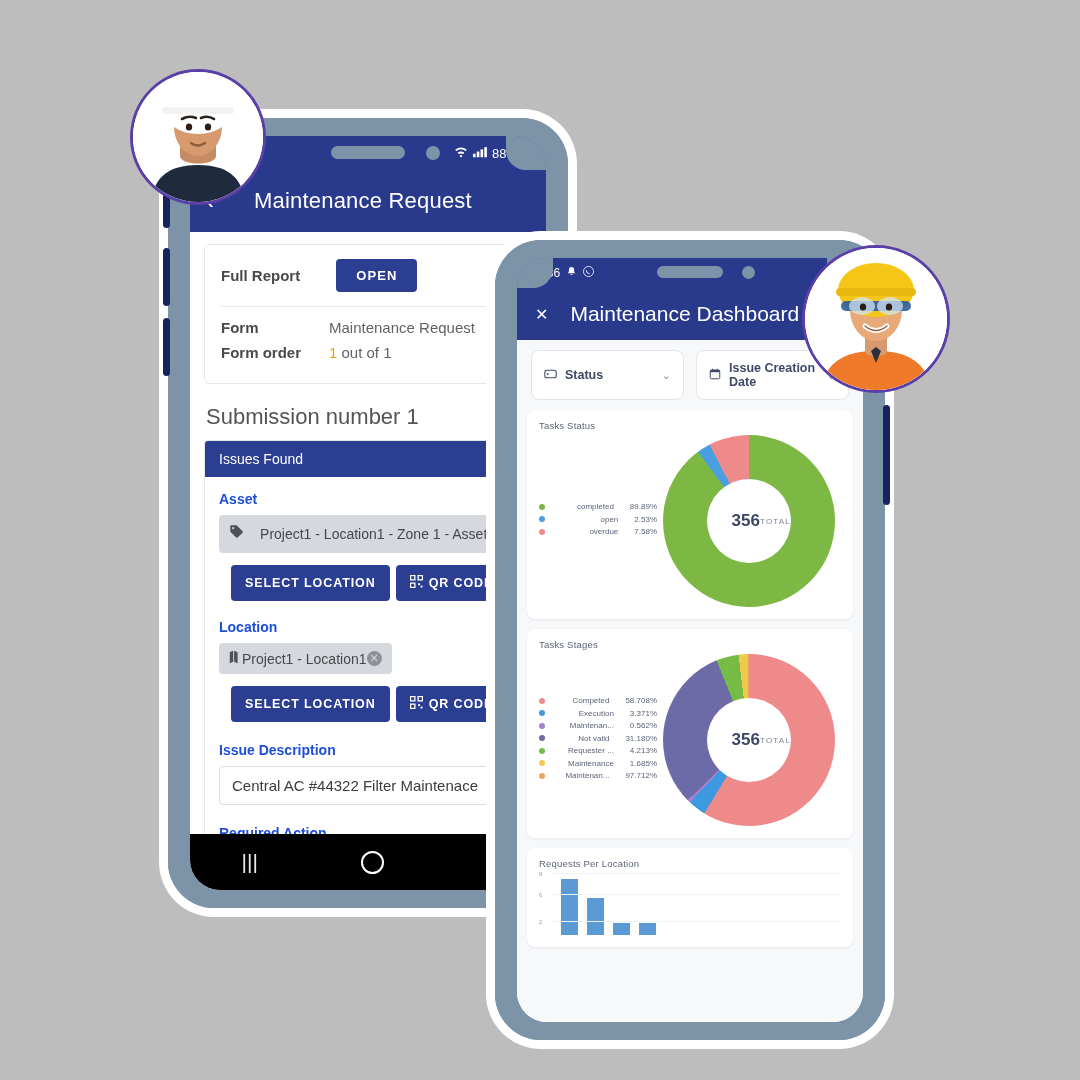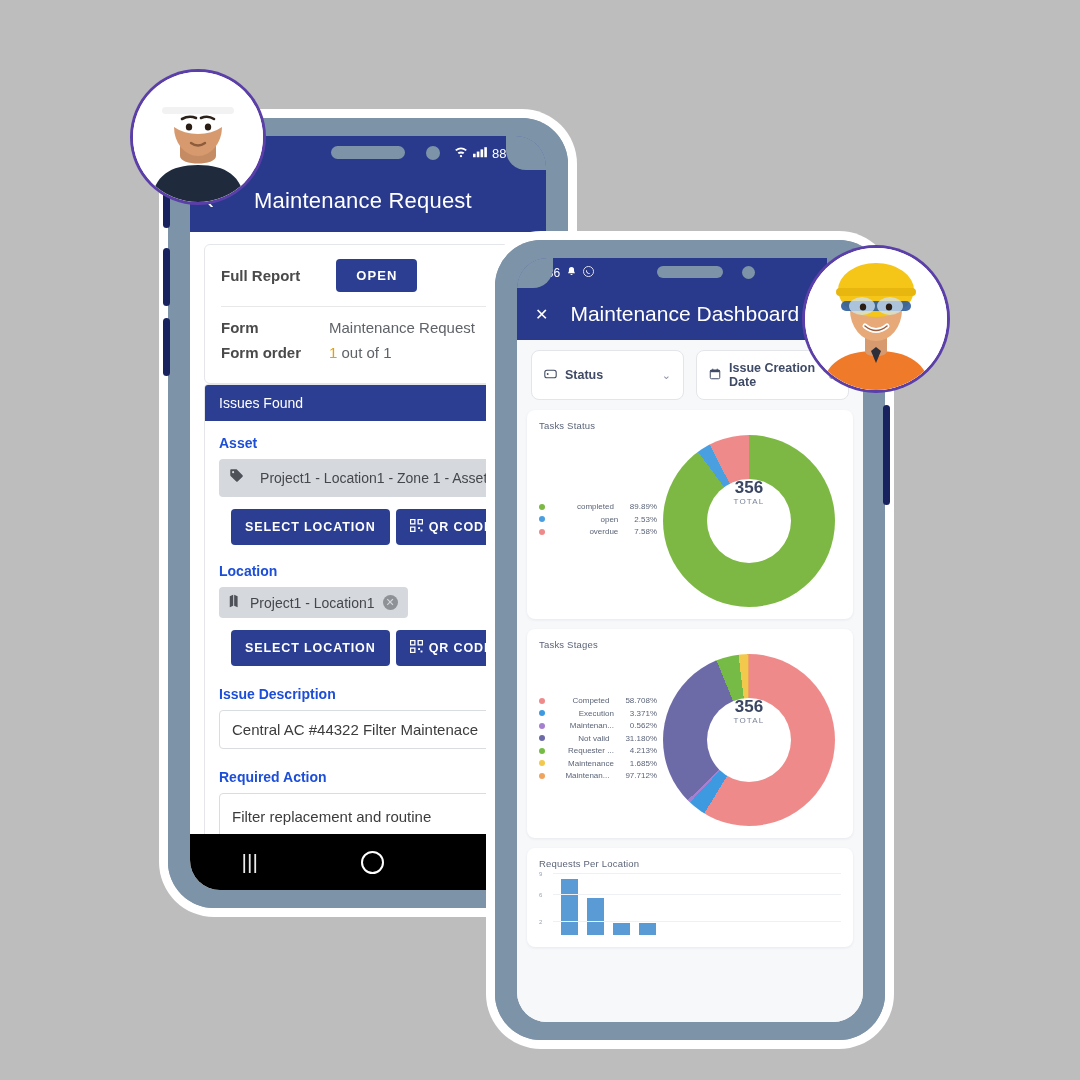--- a/index.html
+++ b/index.html
@@ -52,21 +52,21 @@
   #subtitle{font-size:22px;color:#545454;padding:20px 16px 10px;}
 
   .section{margin:0 14px;border:1px solid #e4e6ea;border-radius:4px;overflow:hidden;}
   .section-head{background:#2c3e92;color:#fff;font-size:14px;padding:10px 14px;}
   .section-body{padding:12px 14px 16px;background:#fff;}
   .fieldlabel{font-size:14px;font-weight:700;color:#1d4ed8;margin:22px 0 8px;}
   .chipwide{background:#d5d9de;border-radius:4px;padding:9px 10px;display:flex;align-items:center;
             gap:8px;font-size:14px;color:#45474b;line-height:1.45;}
   .chipwide .txt{flex:1;text-align:center;}
   .chipsmall{background:#d5d9de;border-radius:4px;padding:7px 10px;display:inline-flex;align-items:center;
-             gap:8px;font-size:14px;color:#45474b;}
+             font-size:14px;color:#45474b;}
   .btnrow{display:flex;gap:6px;margin-top:12px;padding-left:12px;}
   .btn-nav{background:#2c3e92;color:#fff;font-size:12.5px;font-weight:700;letter-spacing:.9px;
            padding:10px 14px;border-radius:4px;white-space:nowrap;display:flex;align-items:center;gap:6px;}
   .inputbox{border:1px solid #d9dce0;border-radius:4px;padding:10px 12px;font-size:15px;color:#3c3c3c;
             background:#fff;white-space:nowrap;}
   .inputbox.multi{white-space:normal;line-height:1.7;}
   .xbadge{width:15px;height:15px;border-radius:50%;background:#8e9196;color:#d5d9de;font-size:11px;
           display:flex;align-items:center;justify-content:center;}
 
   #p1-nav{position:absolute;left:0;right:0;bottom:0;height:56px;background:#000;color:#fff;
@@ -95,21 +95,21 @@
   .panel-title{font-size:9.5px;color:#5b6478;letter-spacing:.2px;margin-bottom:4px;}
   .chartwrap{display:flex;align-items:center;}
   .legend{width:118px;font-size:8px;color:#5b6478;}
   .legend .li{display:flex;align-items:center;margin-bottom:3.5px;}
   .legend .sw{width:6px;height:6px;border-radius:50%;margin-right:5px;flex:0 0 auto;}
   .legend .nm{flex:1;white-space:nowrap;overflow:hidden;text-overflow:ellipsis;text-align:right;}
   .legend .pc{margin-left:16px;white-space:nowrap;}
   .donutbox{position:relative;flex:1;display:flex;align-items:center;justify-content:center;}
   .donut{position:relative;border-radius:50%;}
   .donut .hole{position:absolute;border-radius:50%;background:#fff;
-               display:flex;flex-direction:column;align-items:center;justify-content:flex-start;}
+               display:flex;flex-direction:row;align-items:center;justify-content:flex-end;}
   .hole .num{font-size:17px;font-weight:700;color:#3b4663;line-height:1.05;}
   .hole .cap{font-size:8px;color:#7b8399;letter-spacing:1.2px;}
 
   
   .bars{display:flex;align-items:flex-end;height:62px;gap:9px;padding-left:22px;position:relative;}
   .bar{width:17px;background:#5b9bd5;}
   .gridline{position:absolute;left:14px;right:0;height:1px;background:#eef0f3;}
   .ytick{position:absolute;left:0;font-size:6px;color:#9aa2b3;}
 
   
@@ -189,20 +189,21 @@
           <div class="kv">
             <span class="lbl">Form</span>
             <span class="val">Maintenance Request</span>
           </div>
           <div class="kv">
             <span class="lbl">Form order</span>
             <span class="val"><span class="amber">1</span><span> out of 1</span></span>
           </div>
         </div>
 
+        <div id="subtitle">Submission number 1</div>
 
         <div class="section">
           <div class="section-head">Issues Found</div>
           <div class="section-body">
 
             <div class="fieldlabel" style="margin-top:2px;">Asset</div>
             <div class="chipwide">
               <span>
                 <svg width="15" height="15" viewBox="0 0 24 24">
                     <path d="M2 11.5V3.6C2 2.7 2.7 2 3.6 2h7.9c.4 0 .8.2 1.1.5l9.1 9.1c.6.6.6 1.6 0 2.2l-7.9 7.9c-.6.6-1.6.6-2.2 0L2.5 12.6c-.3-.3-.5-.7-.5-1.1z" fill="#4e5157"></path>

